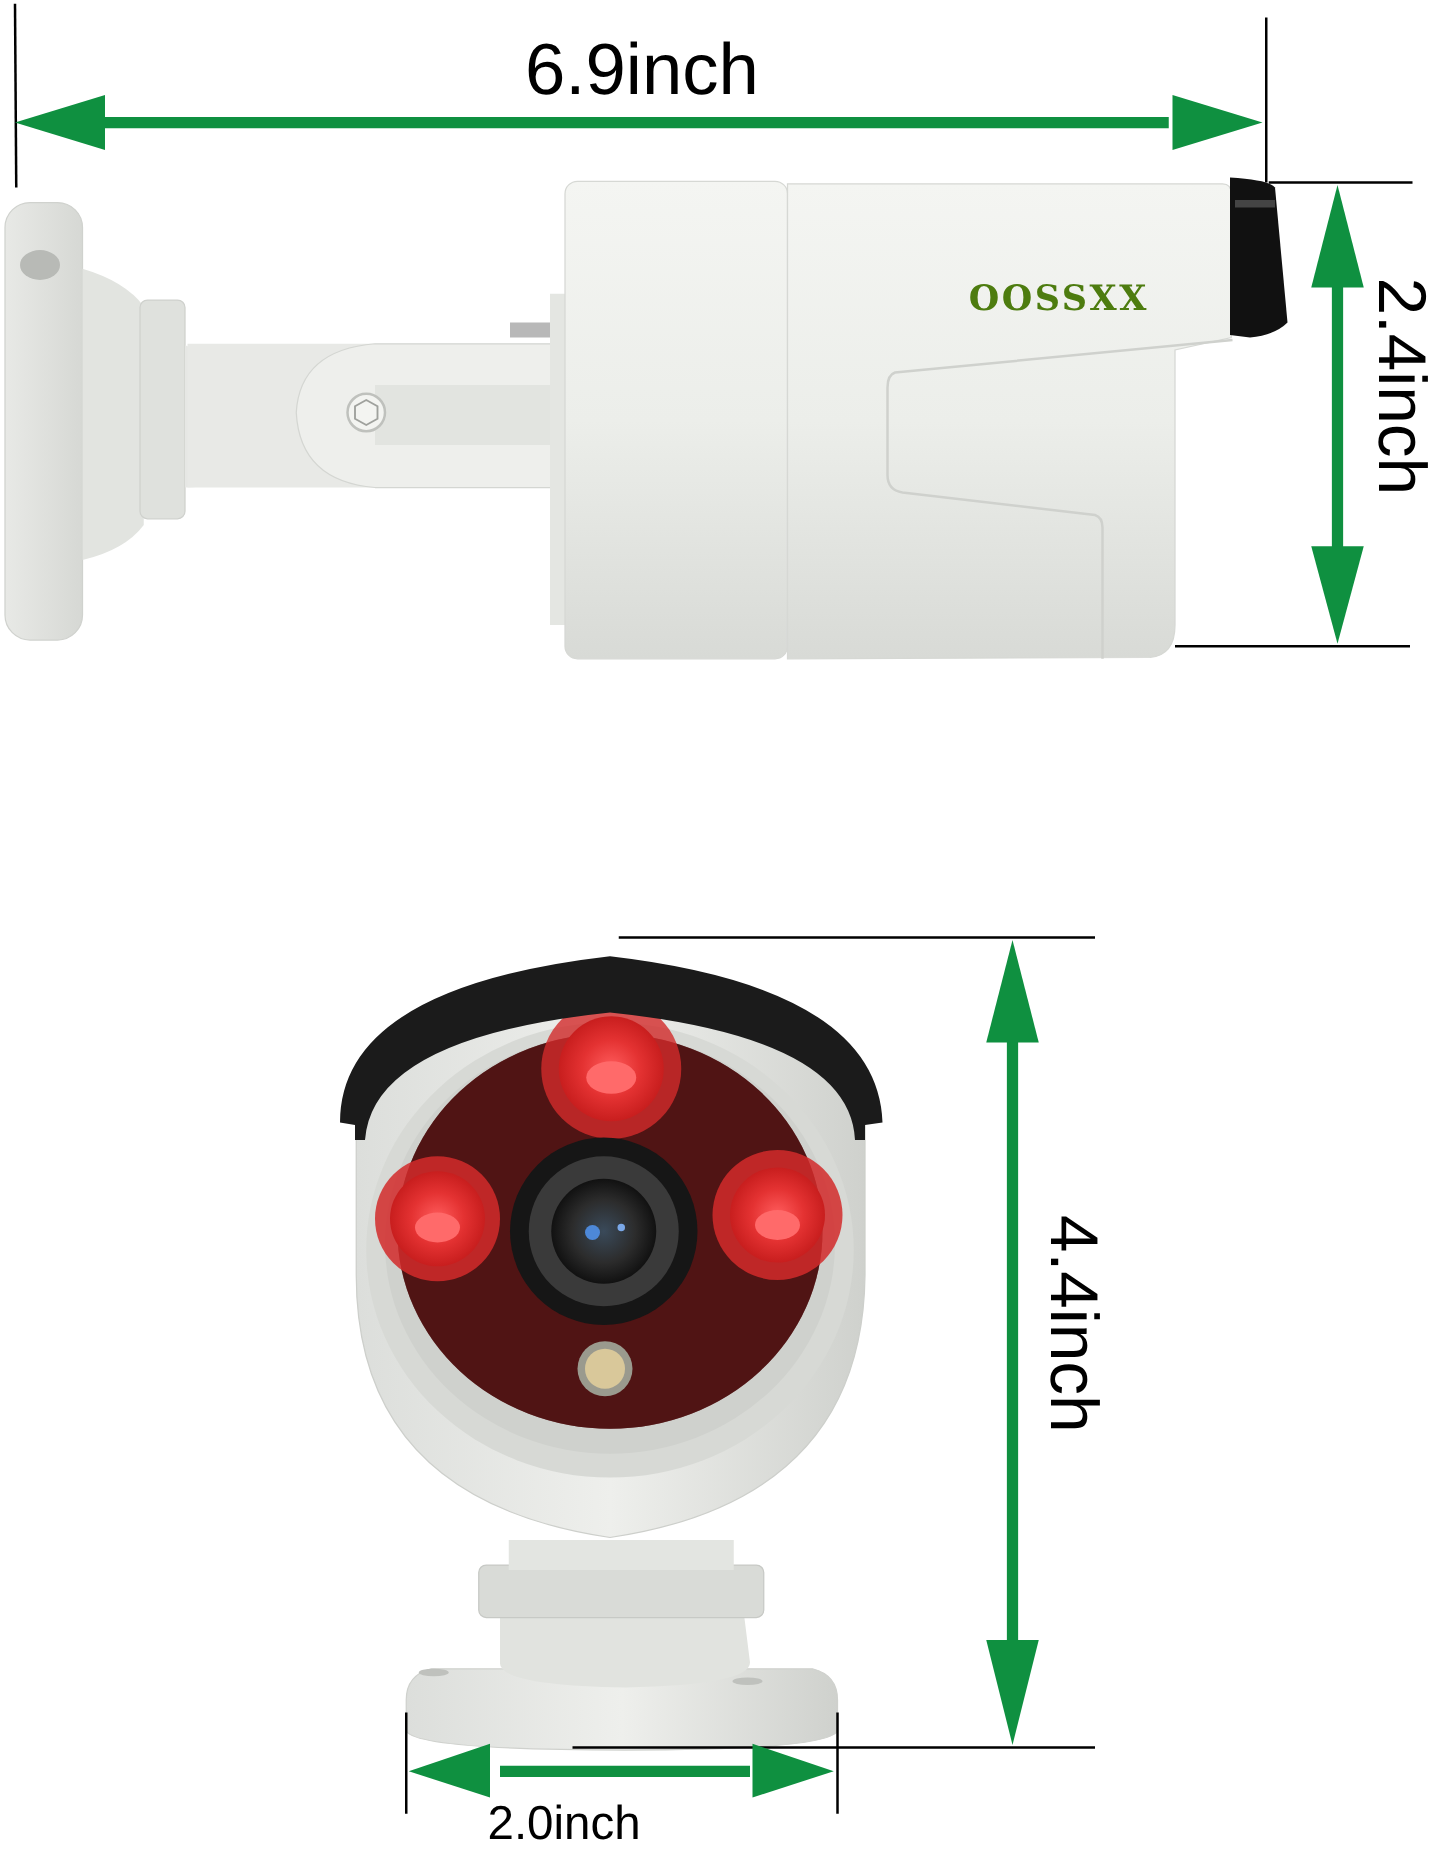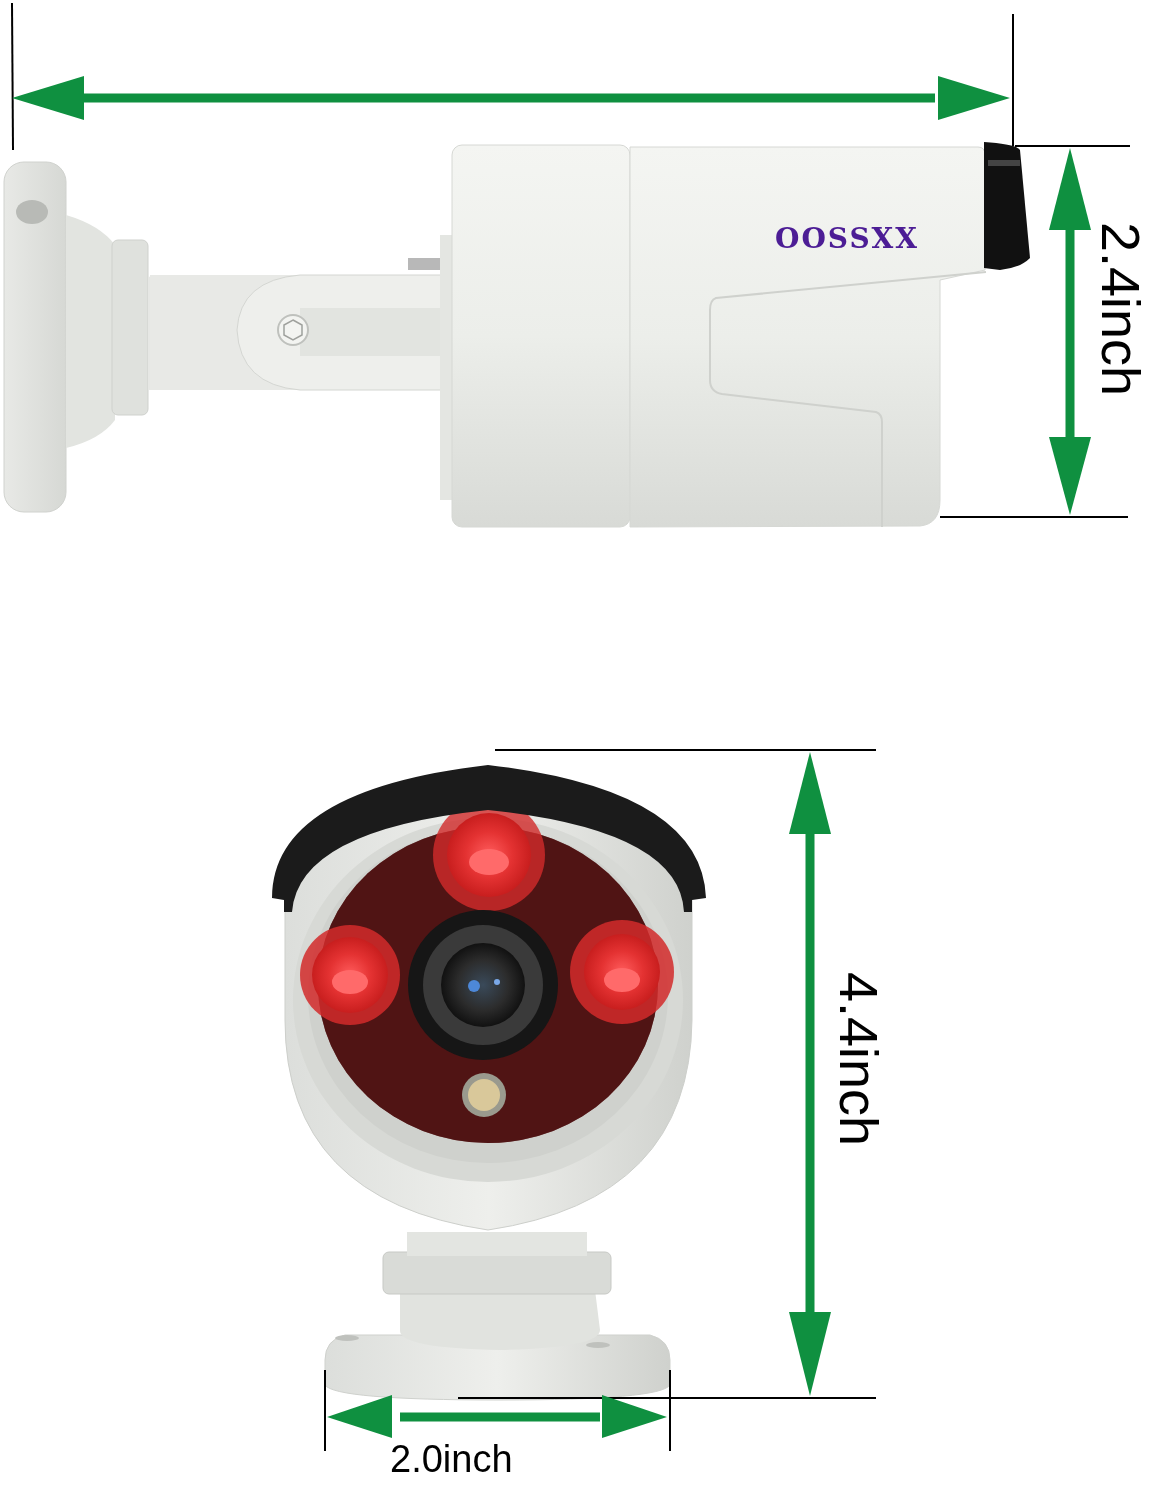--- a/index.html
+++ b/index.html
@@ -1,21 +1,21 @@
 <!DOCTYPE html>
 <html><head>
 <meta charset="utf-8">
 <style>
   html, body { margin:0; padding:0; background:#ffffff; }
   body { width:1158px; height:1500px; position:relative; overflow:hidden; font-family:"Liberation Sans", sans-serif; }
   .stage { position:absolute; left:0; top:0; width:1158px; height:1500px; }
   .label { position:absolute; color:#000; font-family:"Liberation Sans", sans-serif; font-weight:normal; white-space:nowrap; }
   .label-h { font-size:58px; letter-spacing:0px; }
   .label-v { font-size:54px; transform-origin:left top; transform:rotate(90deg); }
-  .brand { position:absolute; font-family:"DejaVu Serif", serif; font-weight:bold; font-size:28px; color:#4c1d95; letter-spacing:2px; }
+  .brand { position:absolute; font-family:"DejaVu Serif", serif; font-weight:bold; font-size:28px; color:#4d7c0f; letter-spacing:2px; }
 </style>
 </head>
 <body>
 
 <div class="stage">
 
   <svg width="1158" height="1500" style="position:absolute;left:0;top:0">
     <defs>
       <linearGradient id="bodyGrad" x1="0" y1="0" x2="0" y2="1">
         <stop offset="0" stop-color="#f4f5f2"></stop>
@@ -79,20 +79,21 @@
     </g>
     <line x1="1015" y1="146" x2="1130" y2="146" stroke="#000" stroke-width="2"></line>
     <line x1="940" y1="517" x2="1128" y2="517" stroke="#000" stroke-width="2"></line>
     <g>
       <line x1="1070" y1="220" x2="1070" y2="440" stroke="#0f9040" stroke-width="9"></line>
       <polygon points="1070,148 1049,230 1091,230" fill="#0f9040"></polygon>
       <polygon points="1070,515 1049,437 1091,437" fill="#0f9040"></polygon>
     </g>
   </svg>
 
+  <div class="label label-h" style="left:420px;top:22px;">6.9inch</div>
   <div class="label label-v" style="left:1152px;top:222px;">2.4inch</div>
 
   <svg width="1158" height="1500" style="position:absolute;left:0;top:0">
     <g>
 
       <path d="M325 1360 Q325 1340 345 1335 L650 1335 Q670 1340 670 1360 L670 1385 Q660 1400 500 1400 Q335 1400 325 1385 Z" fill="url(#baseGrad)" stroke="#cfd1cd"></path>
       <ellipse cx="347" cy="1338" rx="12" ry="3" fill="#bfc1bd"></ellipse>
       <ellipse cx="598" cy="1345" rx="12" ry="3" fill="#bfc1bd"></ellipse>
       <path d="M400 1290 L595 1290 L600 1330 Q600 1348 500 1350 Q398 1348 400 1330 Z" fill="#e1e3df"></path>
       <rect x="383" y="1252" width="228" height="42" rx="6" fill="#d9dbd7" stroke="#c7c9c5"></rect>

